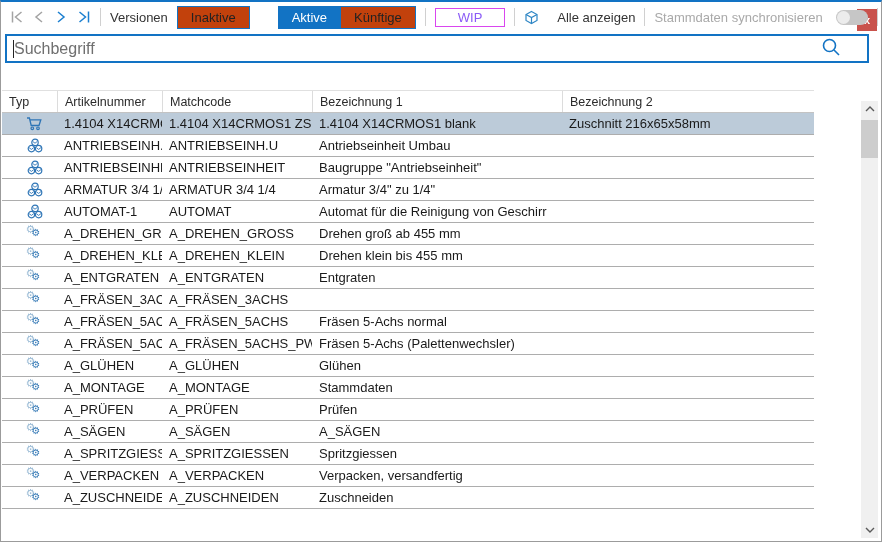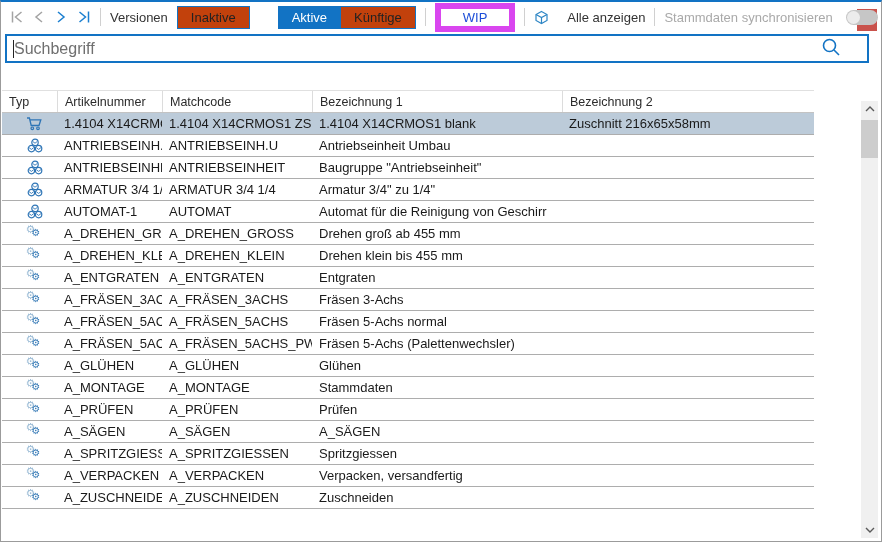--- a/index.html
+++ b/index.html
@@ -25,21 +25,21 @@
   .tb-label.disabled{ color:#a9a9a9; margin-right:7px; }
   .seggroup{ display:flex; }
   .seg{
     border:1px solid #1273c4; background:#c2410c; color:#222; font-size:13px;
     font-family:"Liberation Sans", sans-serif;
     padding:3px 13px; margin-left:-1px; cursor:default; line-height:15px;
   }
   .seg:first-child{ margin-left:0; }
   .seg.active{ background:#1273c4; color:#fff;margin-left:28px; }
   .wip{
-    border:6px solid #d946ef; background:#fff; color:#1d4ed8; font-size:13px;
+    border:1px solid #d946ef; background:#fff; color:#8b5cf6; font-size:13px;
     font-family:"Liberation Sans", sans-serif;
     padding:1px 22px; cursor:default; line-height:15px;
   }
   .tbbtn{ display:flex; align-items:center; gap:18px; font-size:13px; color:#333; cursor:default; }
   .toggle{
     width:32px; height:15px; border-radius:8px; background:#c6c6c6;
     position:relative; margin-left:6px; flex:0 0 auto;
   }
   .toggle .knob{
     position:absolute; left:1px; top:1px; width:13px; height:13px; border-radius:50%;
@@ -300,21 +300,20 @@
 
     <div class="row">
       <div class="cell icon c-typ">
     <span class="gearwrap">
               <span class="gear-back">⚙</span>
               <span class="gear-front">⚙</span>
             </span>
   </div>
       <div class="cell c-art">A_FRÄSEN_3ACHS</div>
       <div class="cell c-match">A_FRÄSEN_3ACHS</div>
-      <div class="cell c-bez1">Fräsen 3-Achs</div>
       <div class="cell c-bez2"></div>
     </div>
 
     <div class="row">
       <div class="cell icon c-typ">
     <span class="gearwrap">
               <span class="gear-back">⚙</span>
               <span class="gear-front">⚙</span>
             </span>
   </div>

